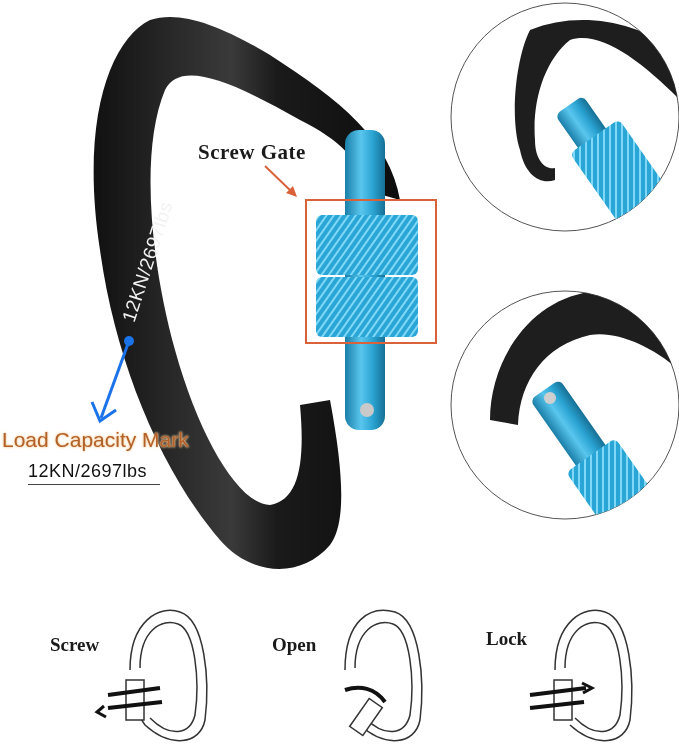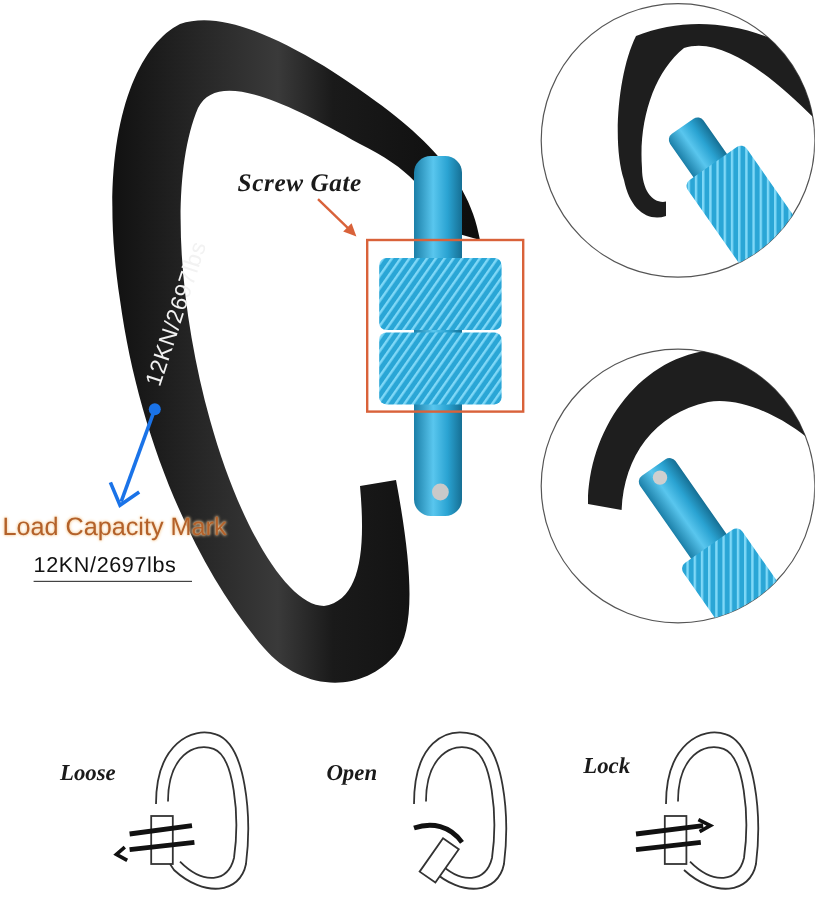--- a/index.html
+++ b/index.html
@@ -1,19 +1,19 @@
 <!DOCTYPE html>
 <html><head>
 <meta charset="utf-8">
 <style>
   html, body { margin:0; padding:0; background:#ffffff; }
   body { width:679px; height:751px; position:relative; overflow:hidden; font-family:"Liberation Serif", serif; }
   .abs { position:absolute; }
   svg { position:absolute; left:0; top:0; }
-  .label-italic { font-family:"Liberation Serif", serif; font-style:italic; font-weight:bold; color:#1a1a1a; }
+  .label-italic { font-family:"Liberation Serif", serif; font-weight:bold; color:#1a1a1a; }
   .screw-label { left:198px; top:140px; font-size:21px; letter-spacing:0.5px; }
   .load-label { left:2px; top:428px; font-family:"Liberation Sans", sans-serif; font-size:21px; color:#b3612a; text-shadow:0 0 3px #f5cfa0, 0 0 2px #f5cfa0;text-align:right; }
   .load-value { left:28px; top:461px; font-family:"Liberation Sans", sans-serif; font-size:18px; color:#111; letter-spacing:0.5px; }
   .load-underline { left:28px; top:484px; width:132px; height:1px; background:#444; }
   .engrave { left:118px; top:318px; font-family:"Liberation Sans", sans-serif; font-size:19px; color:#f2f2f2; transform:rotate(-72deg); transform-origin:left top; white-space:nowrap; letter-spacing:0.5px; }
   .step { font-size:19px; }
   .step-loose { left:50px; top:634px; }
   .step-open { left:272px; top:634px;text-align:right; }
   .step-lock { left:486px; top:628px; }
 </style>
@@ -113,15 +113,15 @@
     <polyline points="582,683 592,688 583,693" stroke="#111" stroke-width="3"></polyline>
   </g>
 </svg>
 
 <div class="abs label-italic screw-label">Screw Gate</div>
 <div class="abs engrave">12KN/2697lbs</div>
 <div class="abs load-label">Load Capacity Mark</div>
 <div class="abs load-value">12KN/2697lbs</div>
 <div class="abs load-underline"></div>
 
-<div class="abs label-italic step step-loose">Loose</div>
+<div class="abs label-italic step step-loose">Screw</div>
 <div class="abs label-italic step step-open">Open</div>
 <div class="abs label-italic step step-lock">Lock</div>
 
 </body></html>

